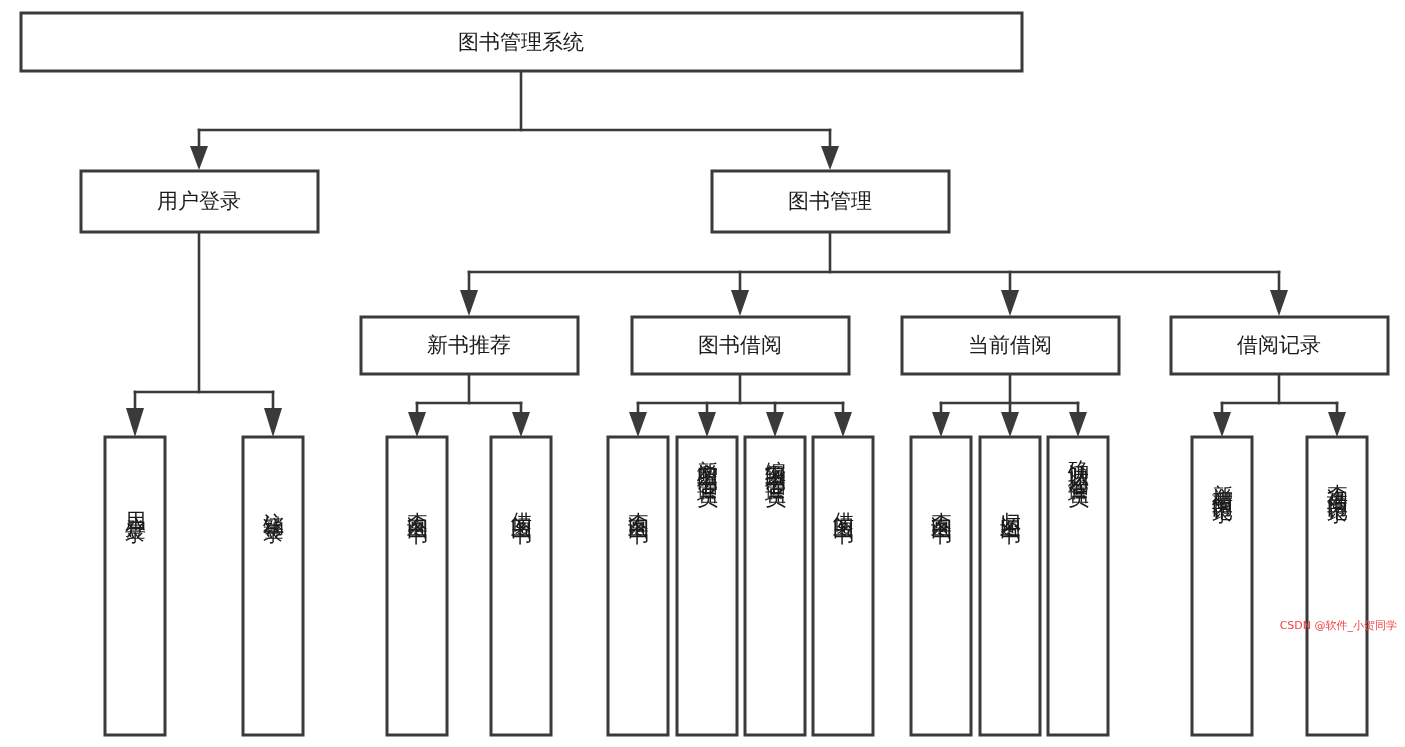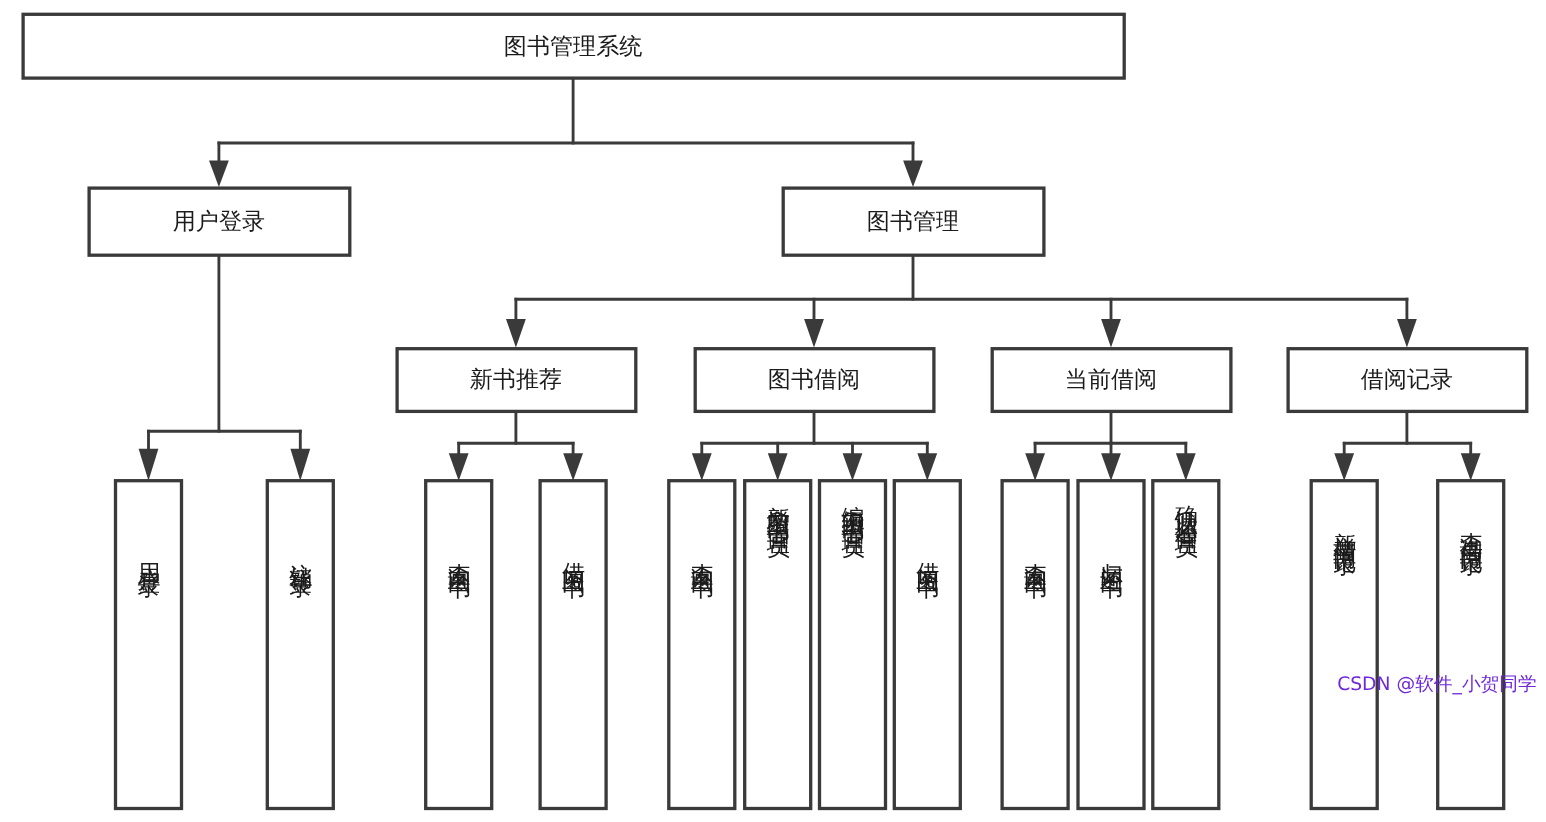--- a/index.html
+++ b/index.html
@@ -65,22 +65,22 @@
     line-height: 1.0;
     color: #1b1b1b;
     letter-spacing: 4px;
     white-space: nowrap;
   }
   #watermark {
     position: absolute;
     right: 8px;
     bottom: 6px;
     font-family: "DejaVu Sans", "Liberation Sans", sans-serif;
-    font-size: 17px;
-    color: #6d28d9;
+    font-size: 11px;
+    color: #ef4444;
     white-space: nowrap;
     pointer-events: none;
   }
 </style>
 </head>
 <body>
 
 <div id="diagram-root">
 
   <svg id="tree-svg" viewBox="0 0 1405 747">

